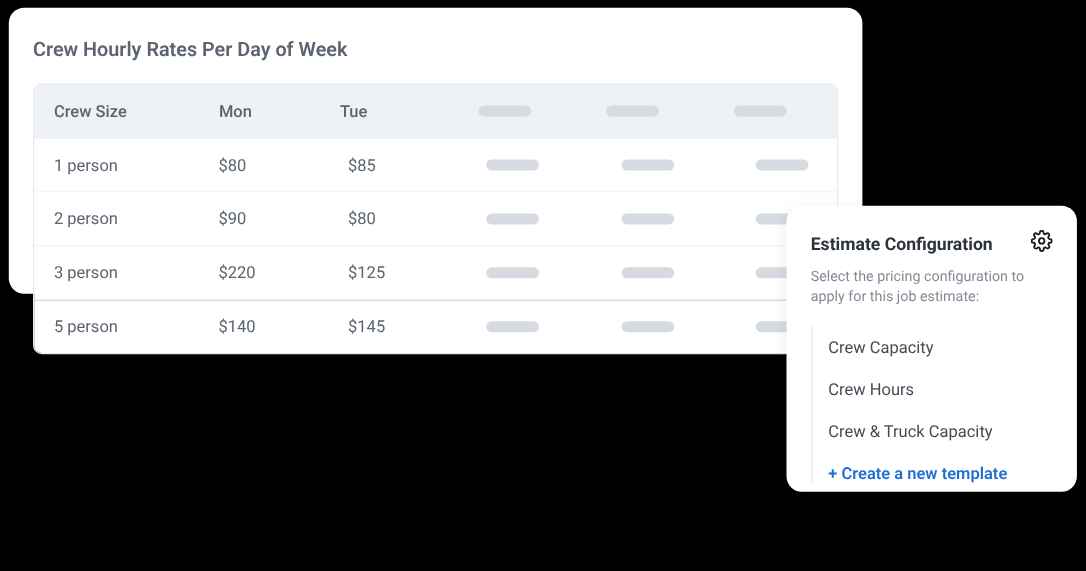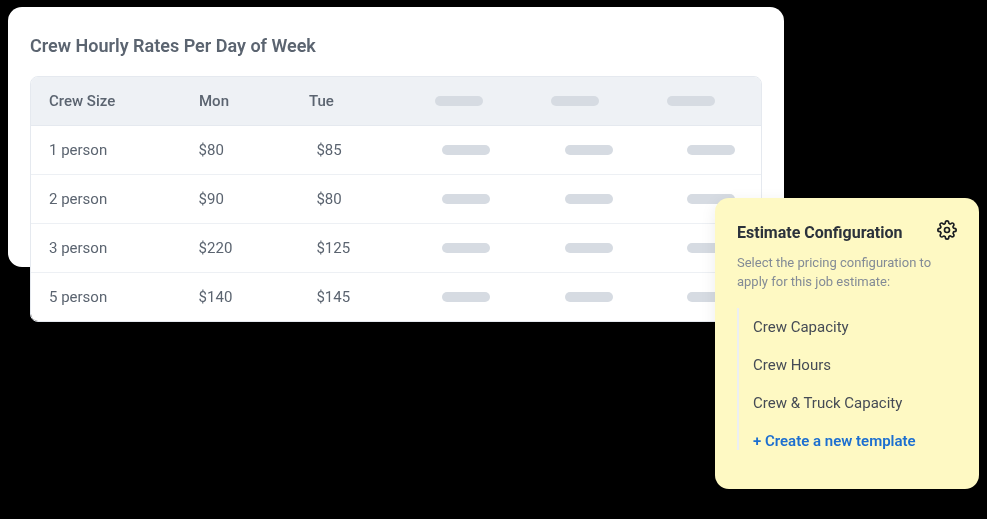--- a/index.html
+++ b/index.html
@@ -59,25 +59,25 @@
     .col-ph   { width: 116px; justify-content: center; }
     .placeholder {
       width: 48px;
       height: 10px;
       background: #d6dbe2;
       border-radius: 5px;
     }
     .config-card {
       position: absolute;
       left: 715px;
-      top: 198px;
+      top: 187px;
       width: 264px;
-      background: #fef9c3;
+      background: #ffffff;
       border-radius: 14px;
-      padding: 22px 22px 39px;
+      padding: 22px 22px 8px;
       box-shadow: 0 4px 16px rgba(0,0,0,0.08);
     }
     .config-header {
       display: flex;
       justify-content: space-between;
       align-items: center;
       margin-bottom: 10px;
     }
     .config-title {
       font-size: 16px;

